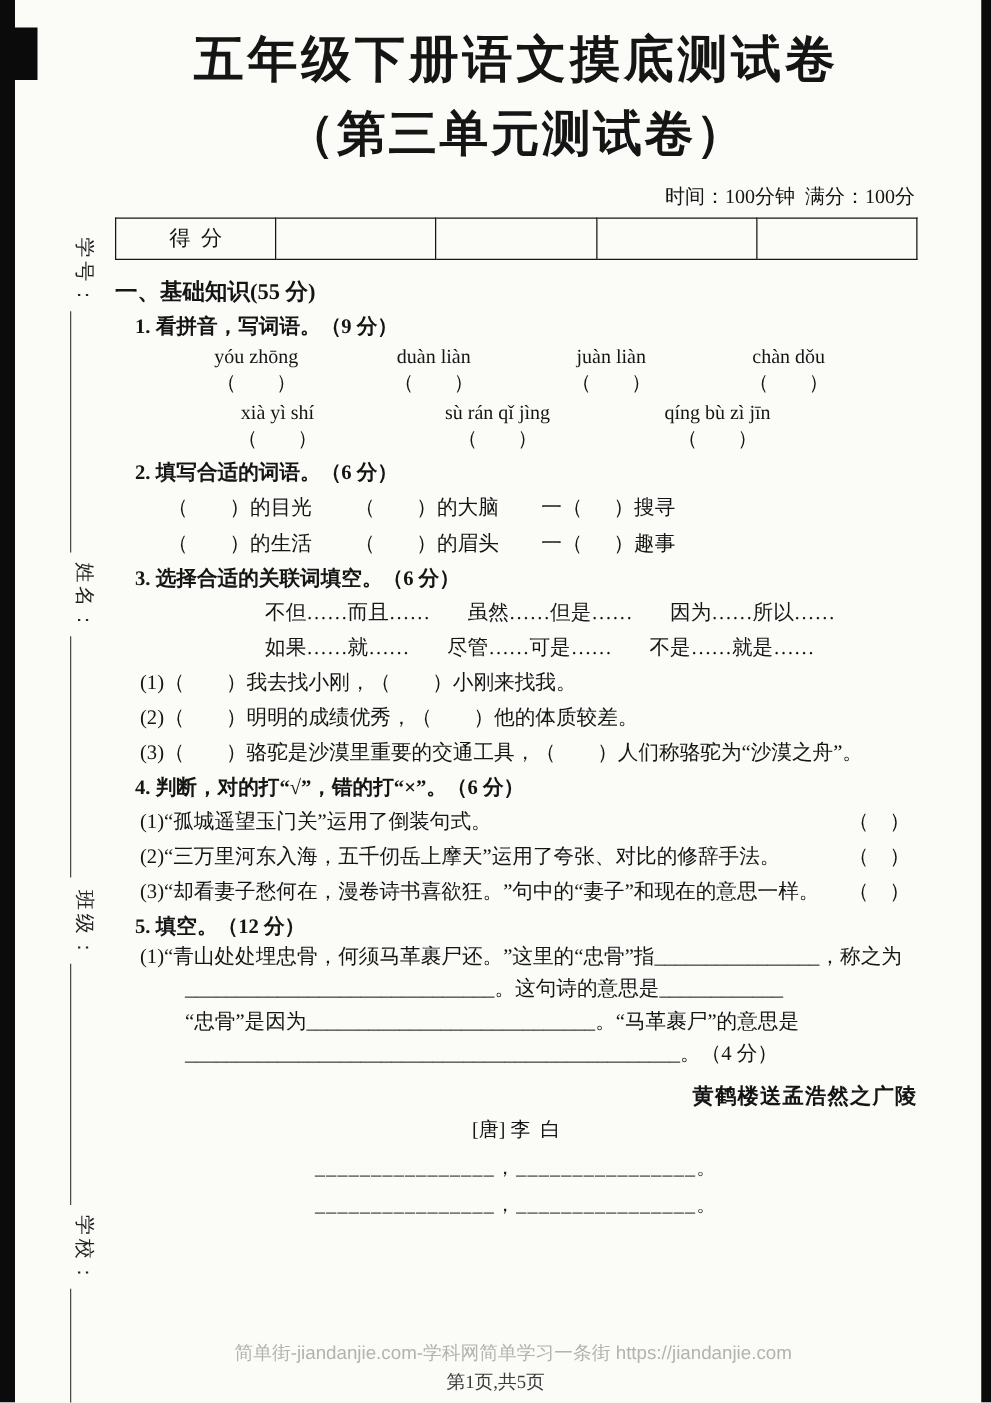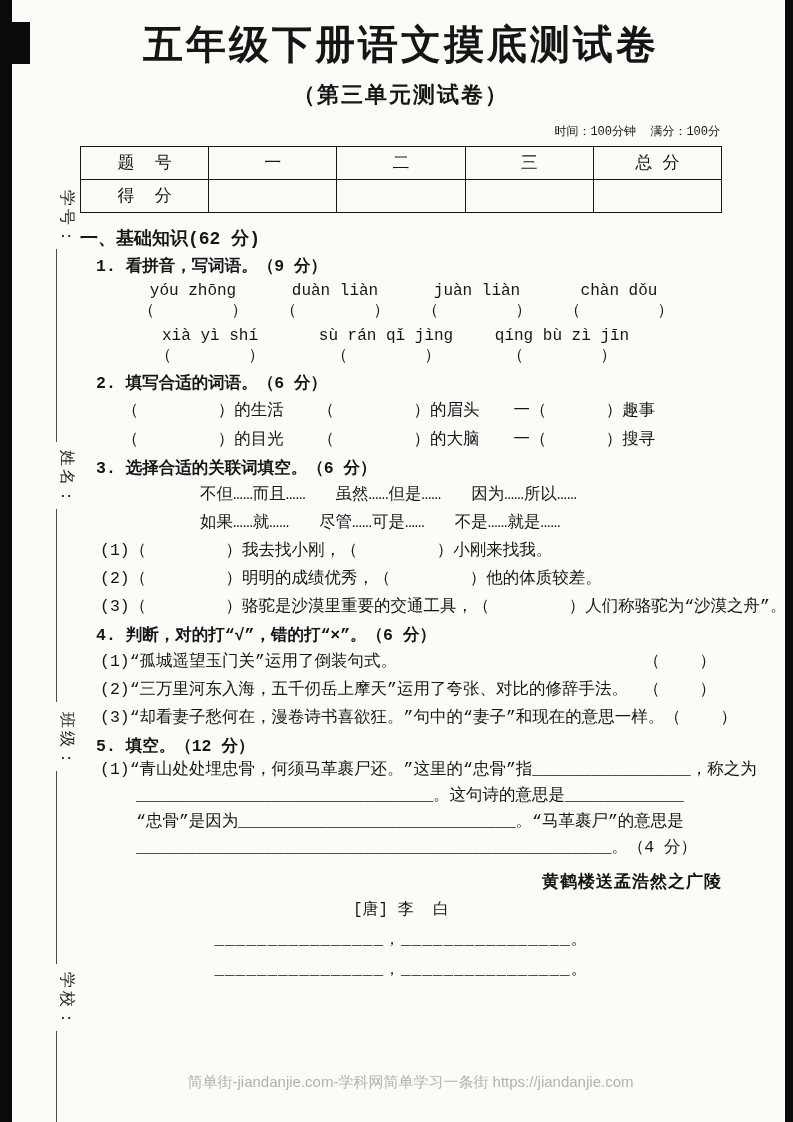--- a/index.html
+++ b/index.html
@@ -19,25 +19,25 @@
   
   .margin-field {
     position:absolute; left:78px; width:252px; height:22px;
     transform:rotate(90deg); transform-origin:0 0;
     display:flex; align-items:flex-end;
     font-size:16px; letter-spacing:3px; color:#222; white-space:nowrap;
   }
   .margin-field .fill-line { flex:1; border-bottom:1.5px solid #4a4a4a; height:15px; margin-left:2px; }
   .mf-1 { top:190px; } .mf-2 { top:450px; } .mf-3 { top:712px; } .mf-4 { top:972px; }
 
-  .content { position:absolute; left:80px; top:26px; width:642px;font-family:Liberation Mono, monospace; }
+  .content { position:absolute; left:92px; top:26px; width:642px; }
 
   .title { text-align:center; font-size:40px; font-weight:900; letter-spacing:3px; line-height:1.12; }
-  .subtitle { text-align:center; font-size:22px; font-weight:900; letter-spacing:2px; margin-top:9px; }
-  .info-line { text-align:right; font-size:12px; margin-top:13px; padding-right:2px; white-space:pre; }
+  .subtitle { text-align:center; font-size:39px; font-weight:900; letter-spacing:2px; margin-top:9px; }
+  .info-line { text-align:right; font-size:16px; margin-top:13px; padding-right:2px; white-space:pre; }
 
   table.score-table { width:100%; border-collapse:collapse; margin-top:6px; table-layout:fixed; }
   .score-table td { border:1.6px solid #161616; height:33px; text-align:center; font-size:17px; white-space:pre; }
 
   .sec-title { font-size:18px; font-weight:bold; margin-top:13px; }
   .q-title   { font-size:16.5px; font-weight:bold; margin-top:5px; margin-left:16px; white-space:pre; }
 
   .py-row { display:flex; margin-left:42px; margin-top:4px; }
   .py-row .py-col { text-align:center; }
   .py-row-1 .py-col { width:142px; }
@@ -97,37 +97,30 @@
 
   <div class="content">
 
     <div class="title">五年级下册语文摸底测试卷</div>
     <div class="subtitle">（第三单元测试卷）</div>
     <div class="info-line">时间：100分钟  满分：100分</div>
 
     <table class="score-table">
       <tbody>
         <tr>
-          <td>题  号</td>
-          <td>一</td>
-          <td>二</td>
-          <td>三</td>
-          <td>总 分</td>
-        </tr>
-        <tr>
           <td>得  分</td>
           <td></td>
           <td></td>
           <td></td>
           <td></td>
         </tr>
       </tbody>
     </table>
 
-    <div class="sec-title">一、基础知识(62 分)</div>
+    <div class="sec-title">一、基础知识(55 分)</div>
 
     <div class="q-title">1. 看拼音，写词语。（9 分）</div>
     <div class="py-row py-row-1">
       <div class="py-col">
         <div class="py">yóu zhōng</div>
         <div class="br">（        ）</div>
       </div>
       <div class="py-col">
         <div class="py">duàn liàn</div>
         <div class="br">（        ）</div>
@@ -150,29 +143,29 @@
         <div class="py">sù rán qǐ jìng</div>
         <div class="br">（        ）</div>
       </div>
       <div class="py-col">
         <div class="py">qíng bù zì jīn</div>
         <div class="br">（        ）</div>
       </div>
     </div>
 
     <div class="q-title">2. 填写合适的词语。（6 分）</div>
+    <div class="fill-row">
+      <span>（        ）的目光</span>
+      <span>（        ）的大脑</span>
+      <span>一（      ）搜寻</span>
+    </div>
     <div class="fill-row">
       <span>（        ）的生活</span>
       <span>（        ）的眉头</span>
       <span>一（      ）趣事</span>
-    </div>
-    <div class="fill-row">
-      <span>（        ）的目光</span>
-      <span>（        ）的大脑</span>
-      <span>一（      ）搜寻</span>
     </div>
 
     <div class="q-title">3. 选择合适的关联词填空。（6 分）</div>
     <div class="opt-row">
       <span>不但……而且……</span>
       <span>虽然……但是……</span>
       <span>因为……所以……</span>
     </div>
     <div class="opt-row">
       <span>如果……就……</span>
@@ -204,14 +197,15 @@
     <div class="fl fl-indent">________________________________________________。（4 分）</div>
 
     <div class="poem-title">黄鹤楼送孟浩然之广陵</div>
     <div class="poem-author">[唐] 李  白</div>
     <div class="poem-line">________________，________________。</div>
     <div class="poem-line">________________，________________。</div>
 
   </div>
 
   <div class="watermark">简单街-jiandanjie.com-学科网简单学习一条街 https://jiandanjie.com</div>
+  <div class="page-num">第1页,共5页</div>
 
 </div>
 
 </body></html>

